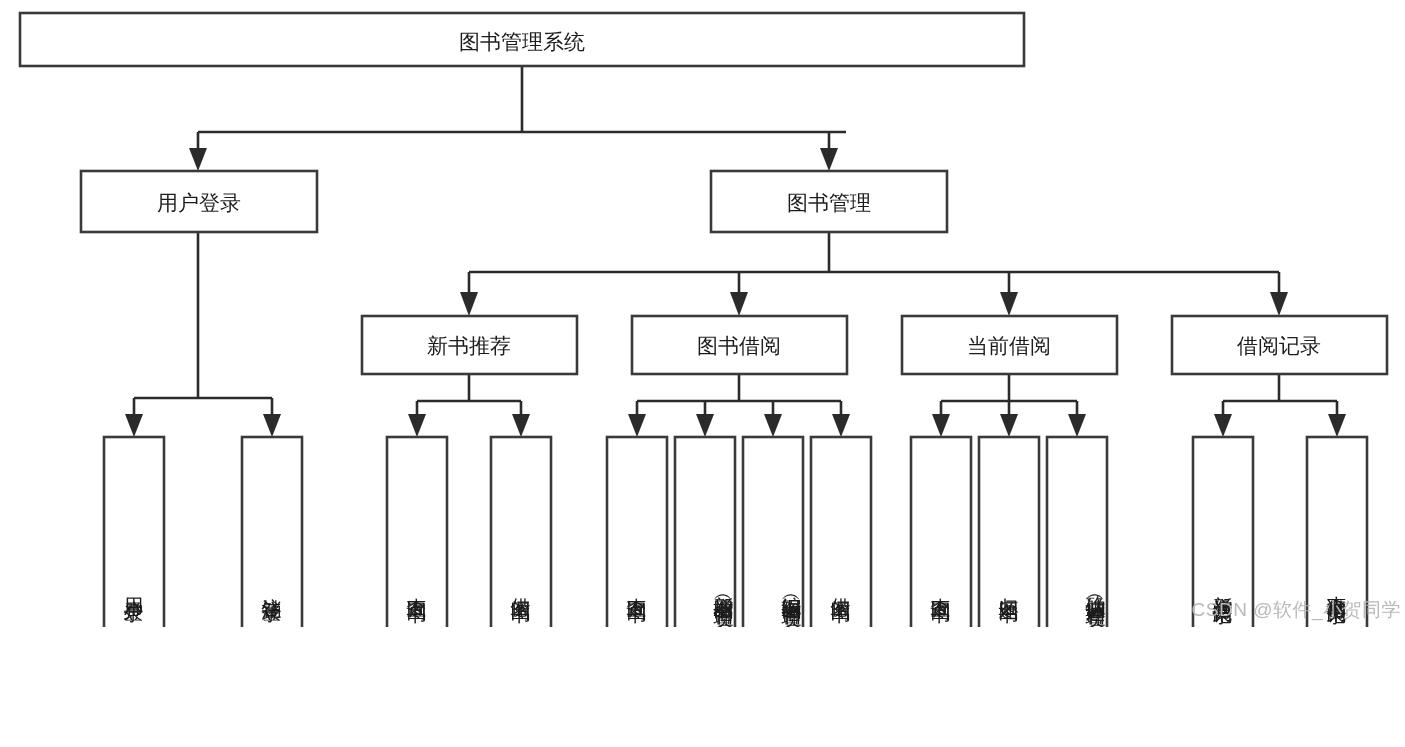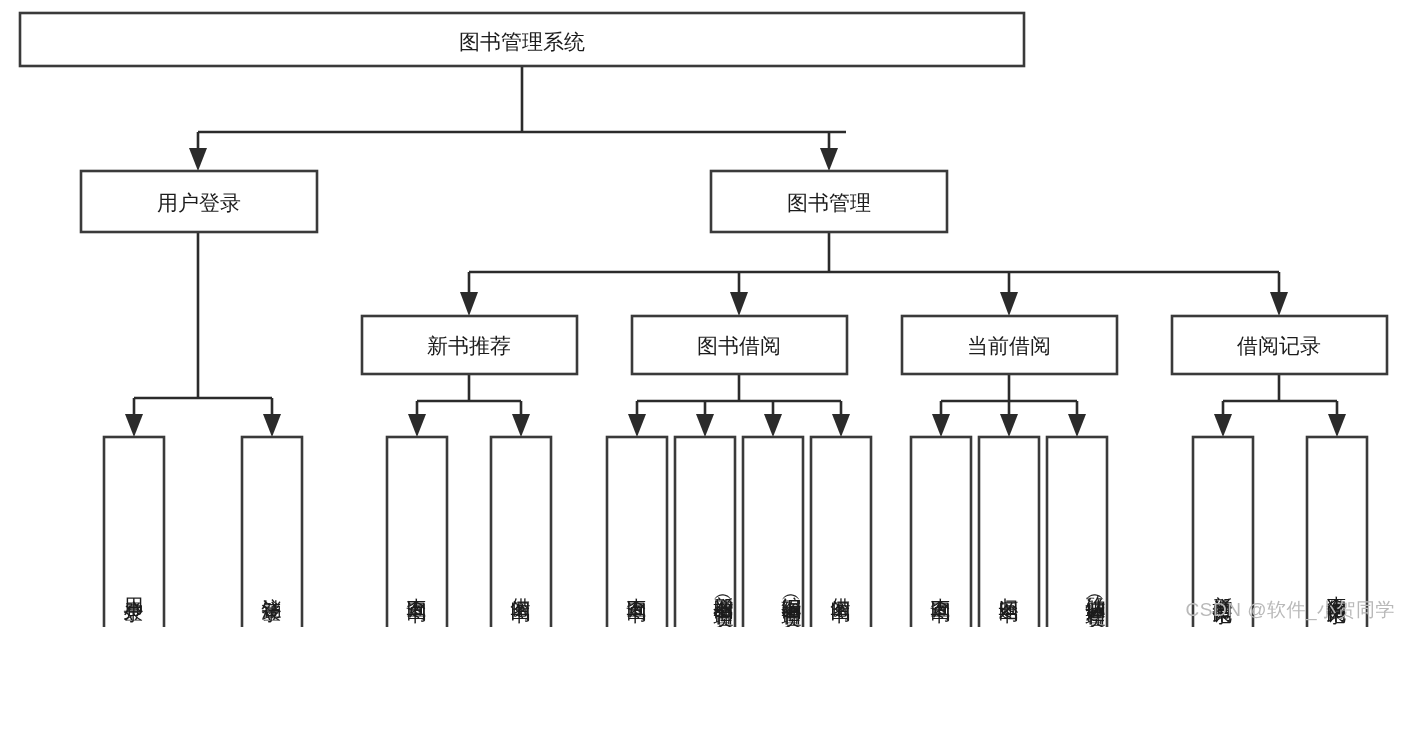--- a/index.html
+++ b/index.html
@@ -56,21 +56,21 @@
     line-height: 1.10;
     color: #1c1c1c;
     writing-mode: vertical-rl;
     text-orientation: upright;
     letter-spacing: 2px;
     white-space: nowrap;
     pointer-events: none;
   }
   .watermark {
     position: absolute;
-    right: 10px;
+    right: 4px;
     bottom: 4px;
     font-family: "Liberation Sans", "DejaVu Sans", sans-serif;
     font-size: 19px;
     color: #b9b9b9;
     letter-spacing: 0.5px;
     white-space: nowrap;
   }
 </style>
 </head>
 <body>

